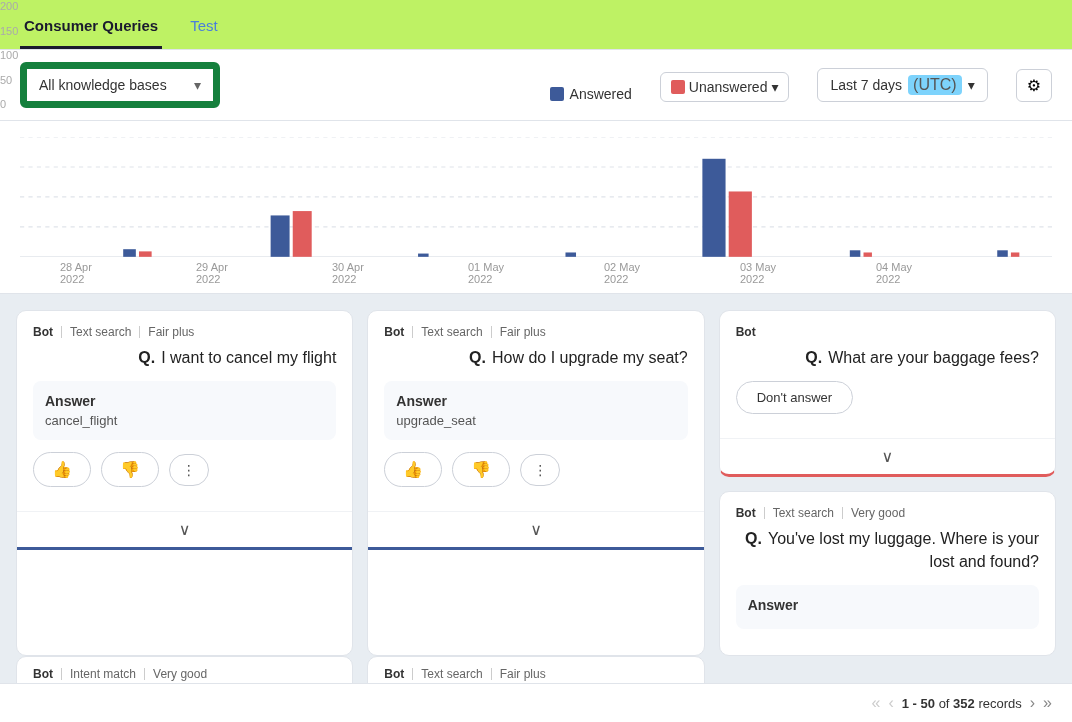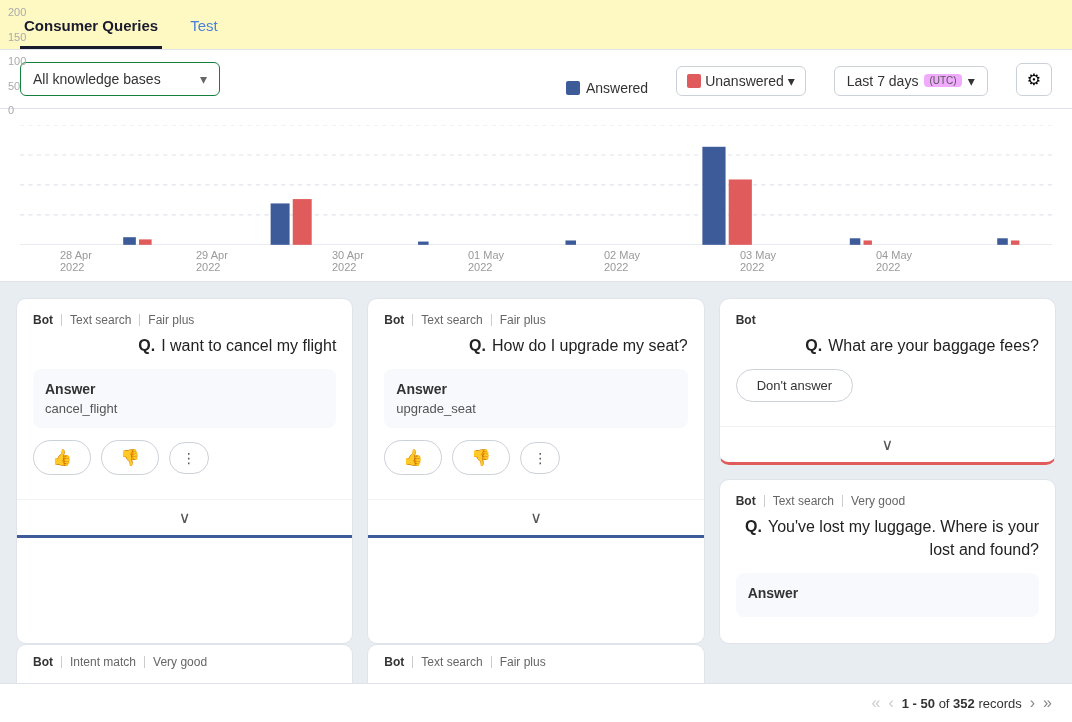--- a/index.html
+++ b/index.html
@@ -6,21 +6,21 @@
     body {
       font-family: -apple-system, BlinkMacSystemFont, 'Segoe UI', sans-serif;
       background: #e8edf2;
       width: 1072px;
       min-height: 722px;
       overflow-x: hidden;
     }
 
     
     .header-tabs {
-      background: #fef9c3;
+      background: #bef264;
       border-bottom: 1px solid #e0e4ea;
       display: flex;
       align-items: flex-end;
       padding: 0 20px;
       gap: 24px;
       height: 50px;
     }
     .tab {
       padding: 12px 4px;
       font-size: 15px;
@@ -41,21 +41,21 @@
     
     .filters-bar {
       background: #fff;
       padding: 12px 20px;
       display: flex;
       align-items: center;
       gap: 12px;
       border-bottom: 1px solid #e0e4ea;
     }
     .kb-select {
-      border: 1px solid #15803d;
+      border: 7px solid #15803d;
       border-radius: 6px;
       padding: 8px 12px;
       font-size: 14px;
       color: #333;
       background: #fff;
       display: flex;
       align-items: center;
       gap: 8px;
       min-width: 200px;
       cursor: pointer;
@@ -97,24 +97,24 @@
       align-items: center;
       gap: 6px;
       border: 1px solid #ccd0d8;
       border-radius: 6px;
       padding: 6px 12px;
       font-size: 14px;
       color: #333;
       cursor: pointer;
     }
     .date-filter .utc {
-      background: #f0abfc;
+      background: #7dd3fc;
       border-radius: 4px;
       padding: 1px 5px;
-      font-size: 10px;
+      font-size: 16px;
       color: #555;
     }
     .settings-btn {
       border: 1px solid #ccd0d8;
       border-radius: 6px;
       padding: 6px 10px;
       cursor: pointer;
       background: #fff;
       display: flex;
       align-items: center;
@@ -126,28 +126,27 @@
       padding: 16px 20px 8px;
       border-bottom: 1px solid #e0e4ea;
     }
     .chart-svg {
       width: 100%;
       height: 100%;
     }
     .y-axis-labels {
       position: absolute;
       left: 0;
-      top: 6px;
+      top: 0;
       height: 100%;
       display: flex;
       flex-direction: column;
       justify-content: space-between;
       font-size: 11px;
       color: #999;
-      padding-left: 8px;
     }
     .x-axis-labels {
       display: flex;
       justify-content: space-around;
       padding: 4px 40px 0;
       font-size: 11px;
       color: #999;
       text-align: center;
     }
     .x-label { flex: 1; text-align: left; }

